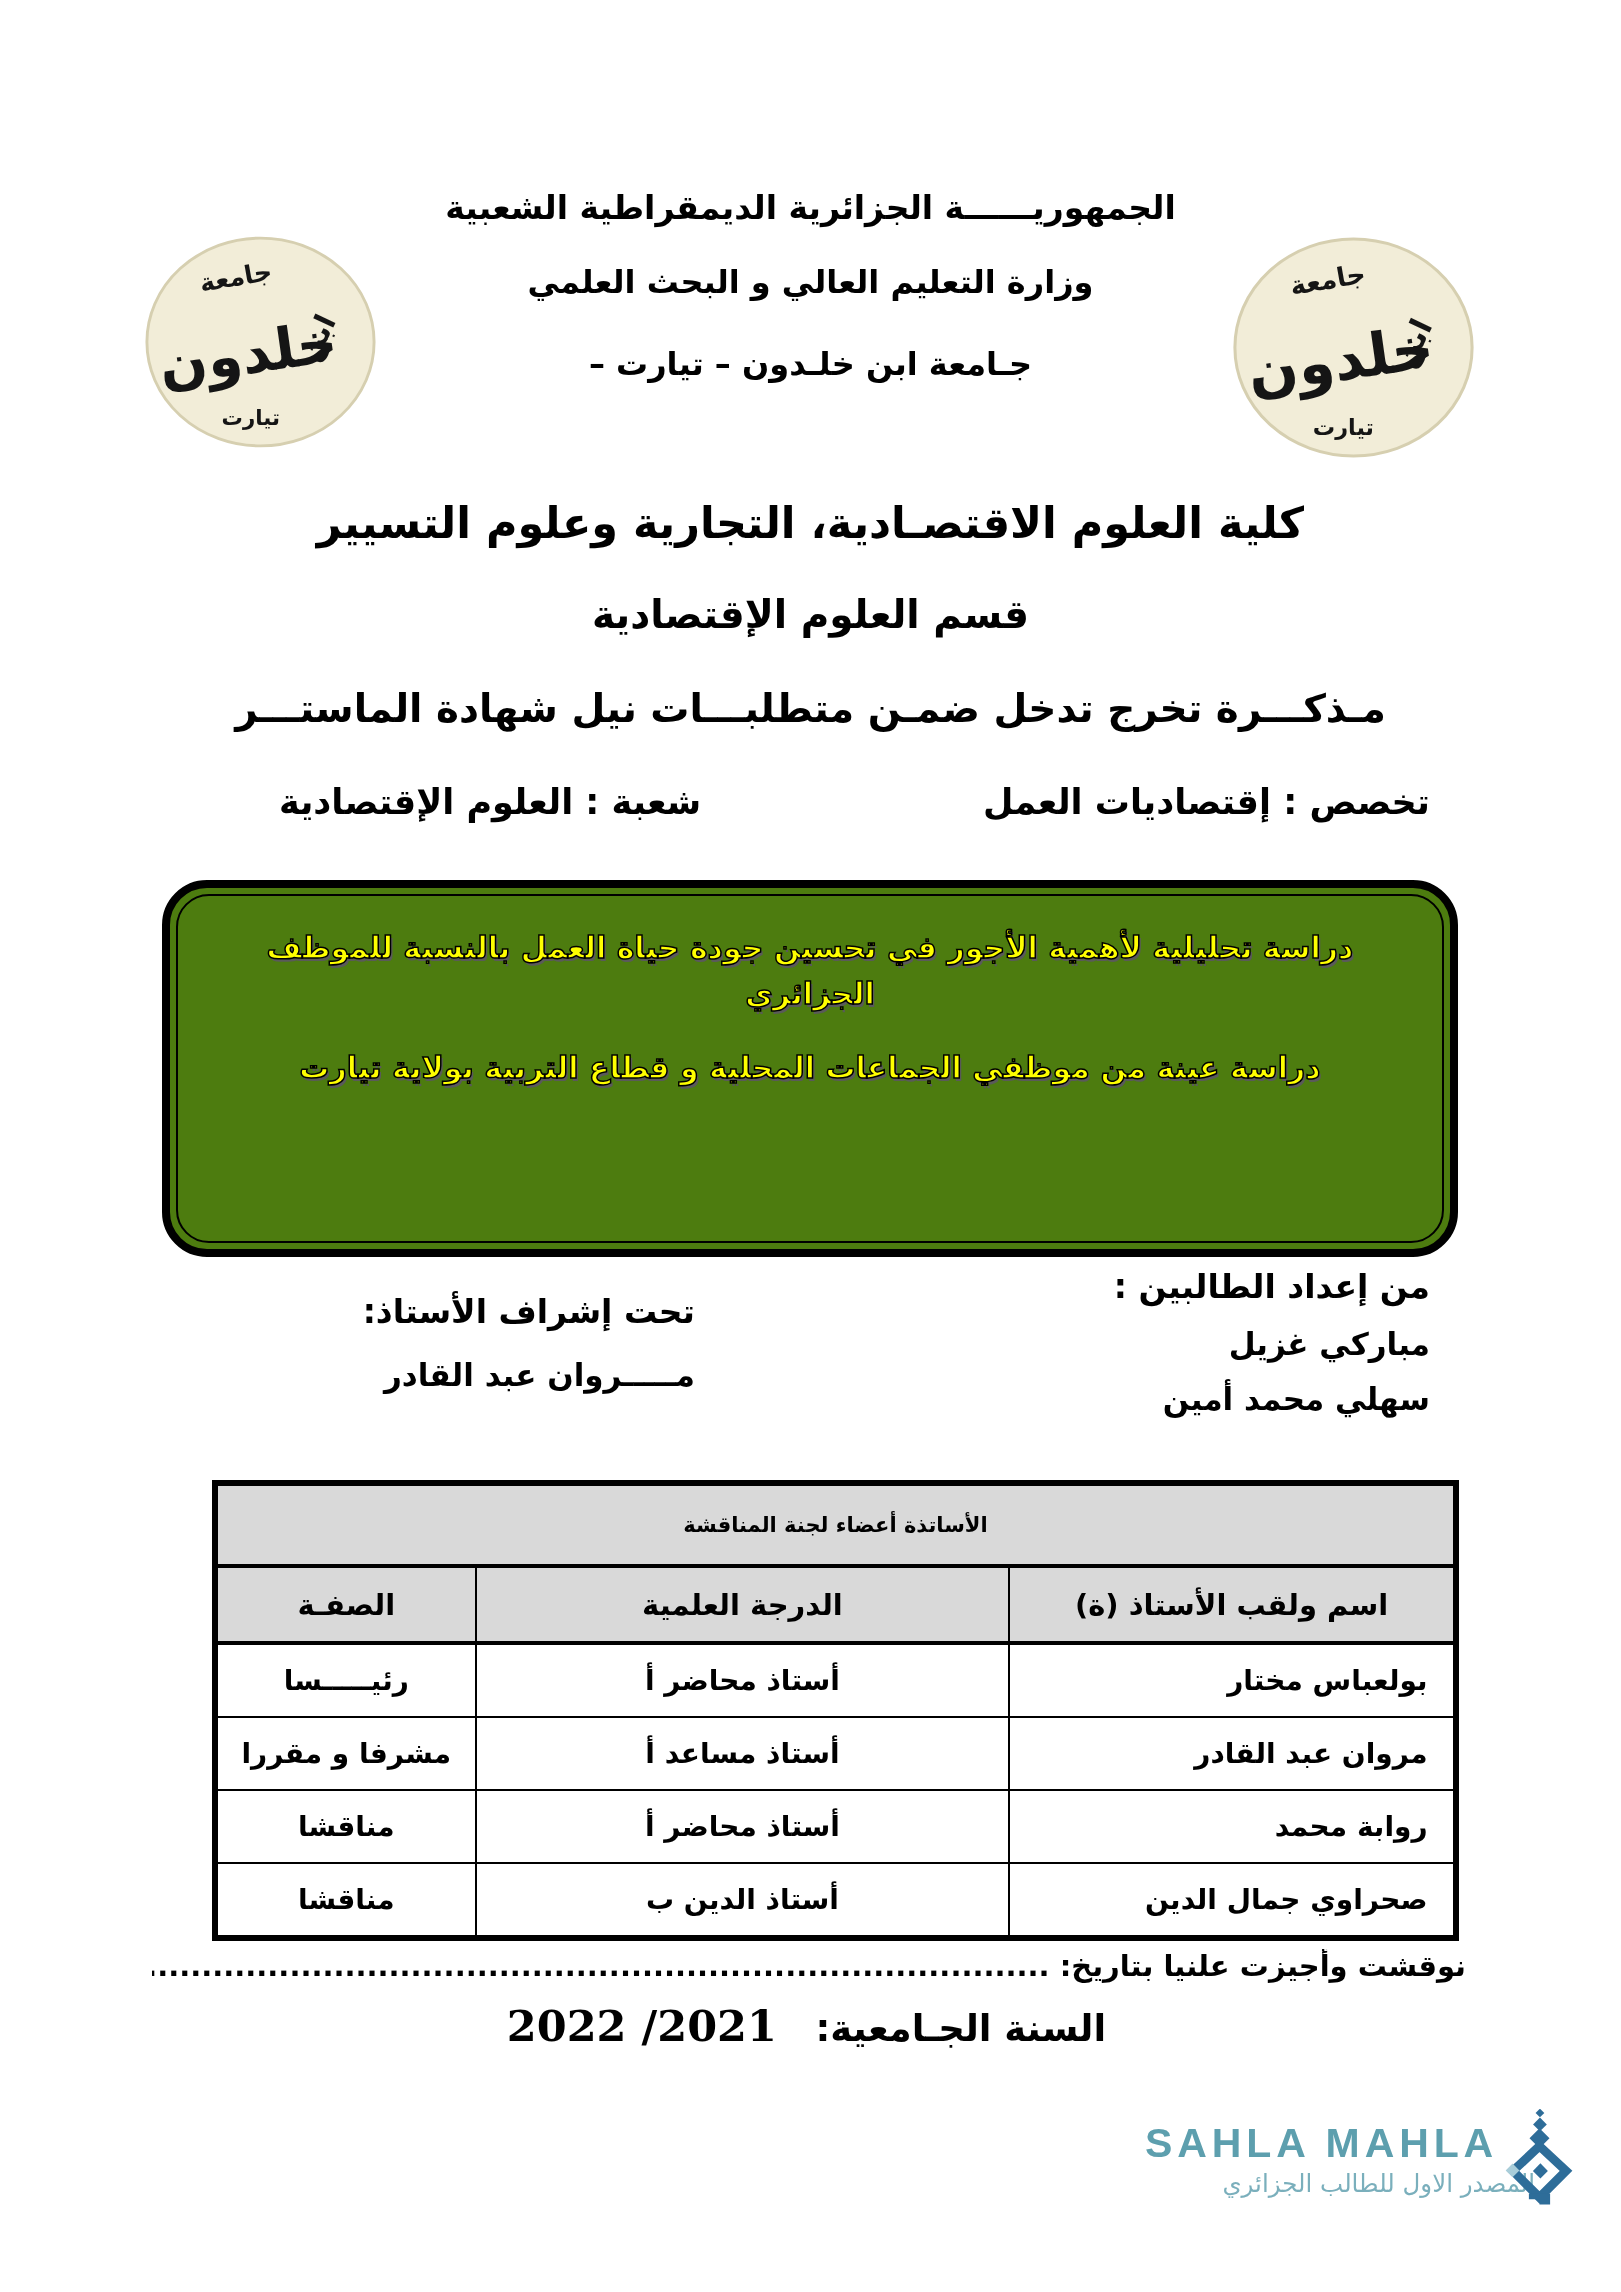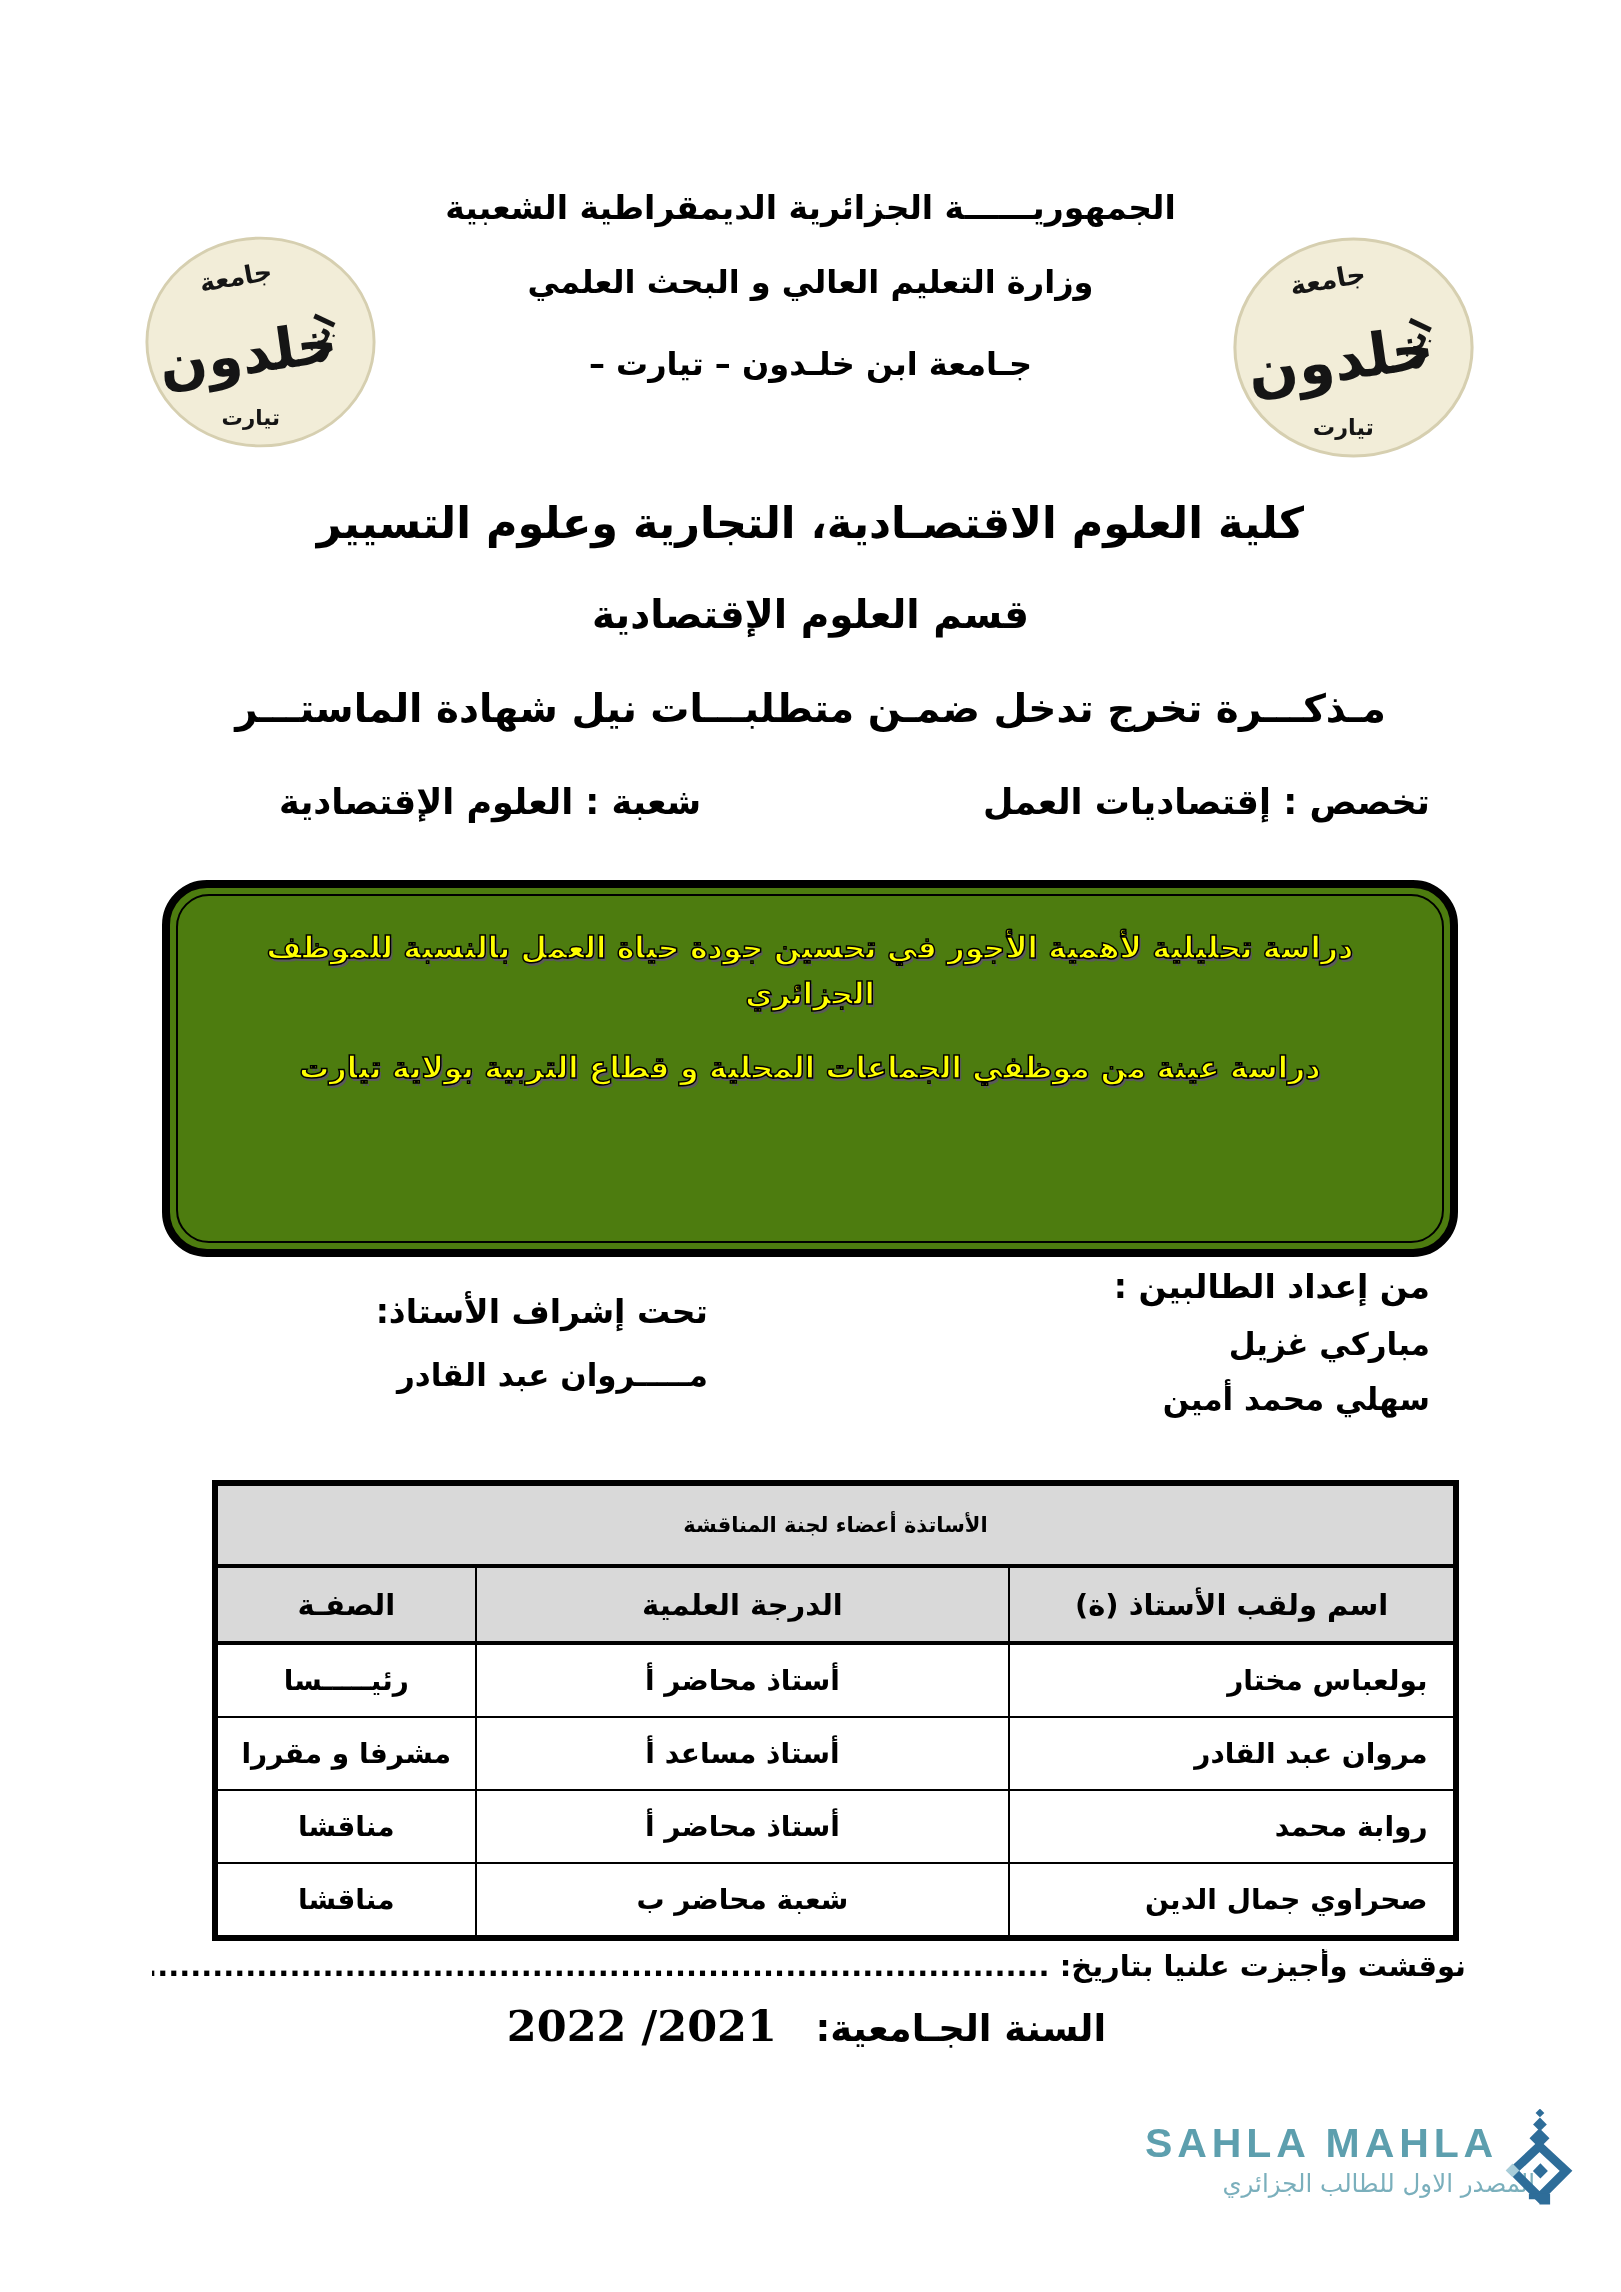--- a/index.html
+++ b/index.html
@@ -24,21 +24,21 @@
   .title-box-inner{width:100%;height:100%;border:2.9px solid #000;border-radius:33px;box-sizing:border-box;
                    text-align:center;direction:rtl;padding:29px 23.5px 0 23.5px;}
   .wordart{font-weight:bold;color:#ffff00;-webkit-text-stroke:1.5px #000;
            text-shadow:2px 2.9px 0 #5a5a5a;line-height:1.55;}
   .t1{font-size:30px;}
   .t2{font-size:30px;margin-top:27.4px;}
   
   .prepared{position:absolute;top:1267px;right:191px;text-align:right;direction:rtl;}
   .prepared-label{font-size:33px;font-weight:bold;}
   .student{font-size:31px;font-weight:bold;margin-top:19.6px;}
-  .supervision{position:absolute;top:1292px;left:296px;width:412px;text-align:right;direction:rtl;}
+  .supervision{position:absolute;top:1292px;left:283px;width:412px;text-align:right;direction:rtl;}
   .supervision-label{font-size:33px;font-weight:bold;}
   .supervisor{font-size:31px;font-weight:bold;margin-top:25.5px;}
   
   table.committee{position:absolute;top:1480px;left:212px;width:1247px;border-collapse:collapse;
                   border:6.9px solid #000;direction:rtl;font-weight:bold;}
   table.committee th,table.committee td{border:2.9px solid #000;}
   table.committee thead th{background:#d9d9d9;}
   .tbl-title{font-size:21px;height:76px;border-bottom-width:4.9px !important;}
   .tbl-head{font-size:29px;height:71px;border-bottom-width:4.9px !important;}
   td.c-name{width:36%;text-align:right;padding-right:25.5px;font-size:28px;height:69px;}
@@ -134,21 +134,21 @@
         <td class="c-degree">أستاذ مساعد أ</td>
         <td class="c-role">مشرفا و مقررا</td>
       </tr>
       <tr>
         <td class="c-name">روابة محمد</td>
         <td class="c-degree">أستاذ محاضر أ</td>
         <td class="c-role">مناقشا</td>
       </tr>
       <tr>
         <td class="c-name">صحراوي جمال الدين</td>
-        <td class="c-degree">شعبة محاضر ب</td>
+        <td class="c-degree">أستاذ الدين ب</td>
         <td class="c-role">مناقشا</td>
       </tr>
     </tbody>
   </table>
 
   <div class="defense">
     <span>نوقشت وأجيزت علنيا بتاريخ:</span>
     <span class="dots">..........................................................................................................</span>
   </div>
 

